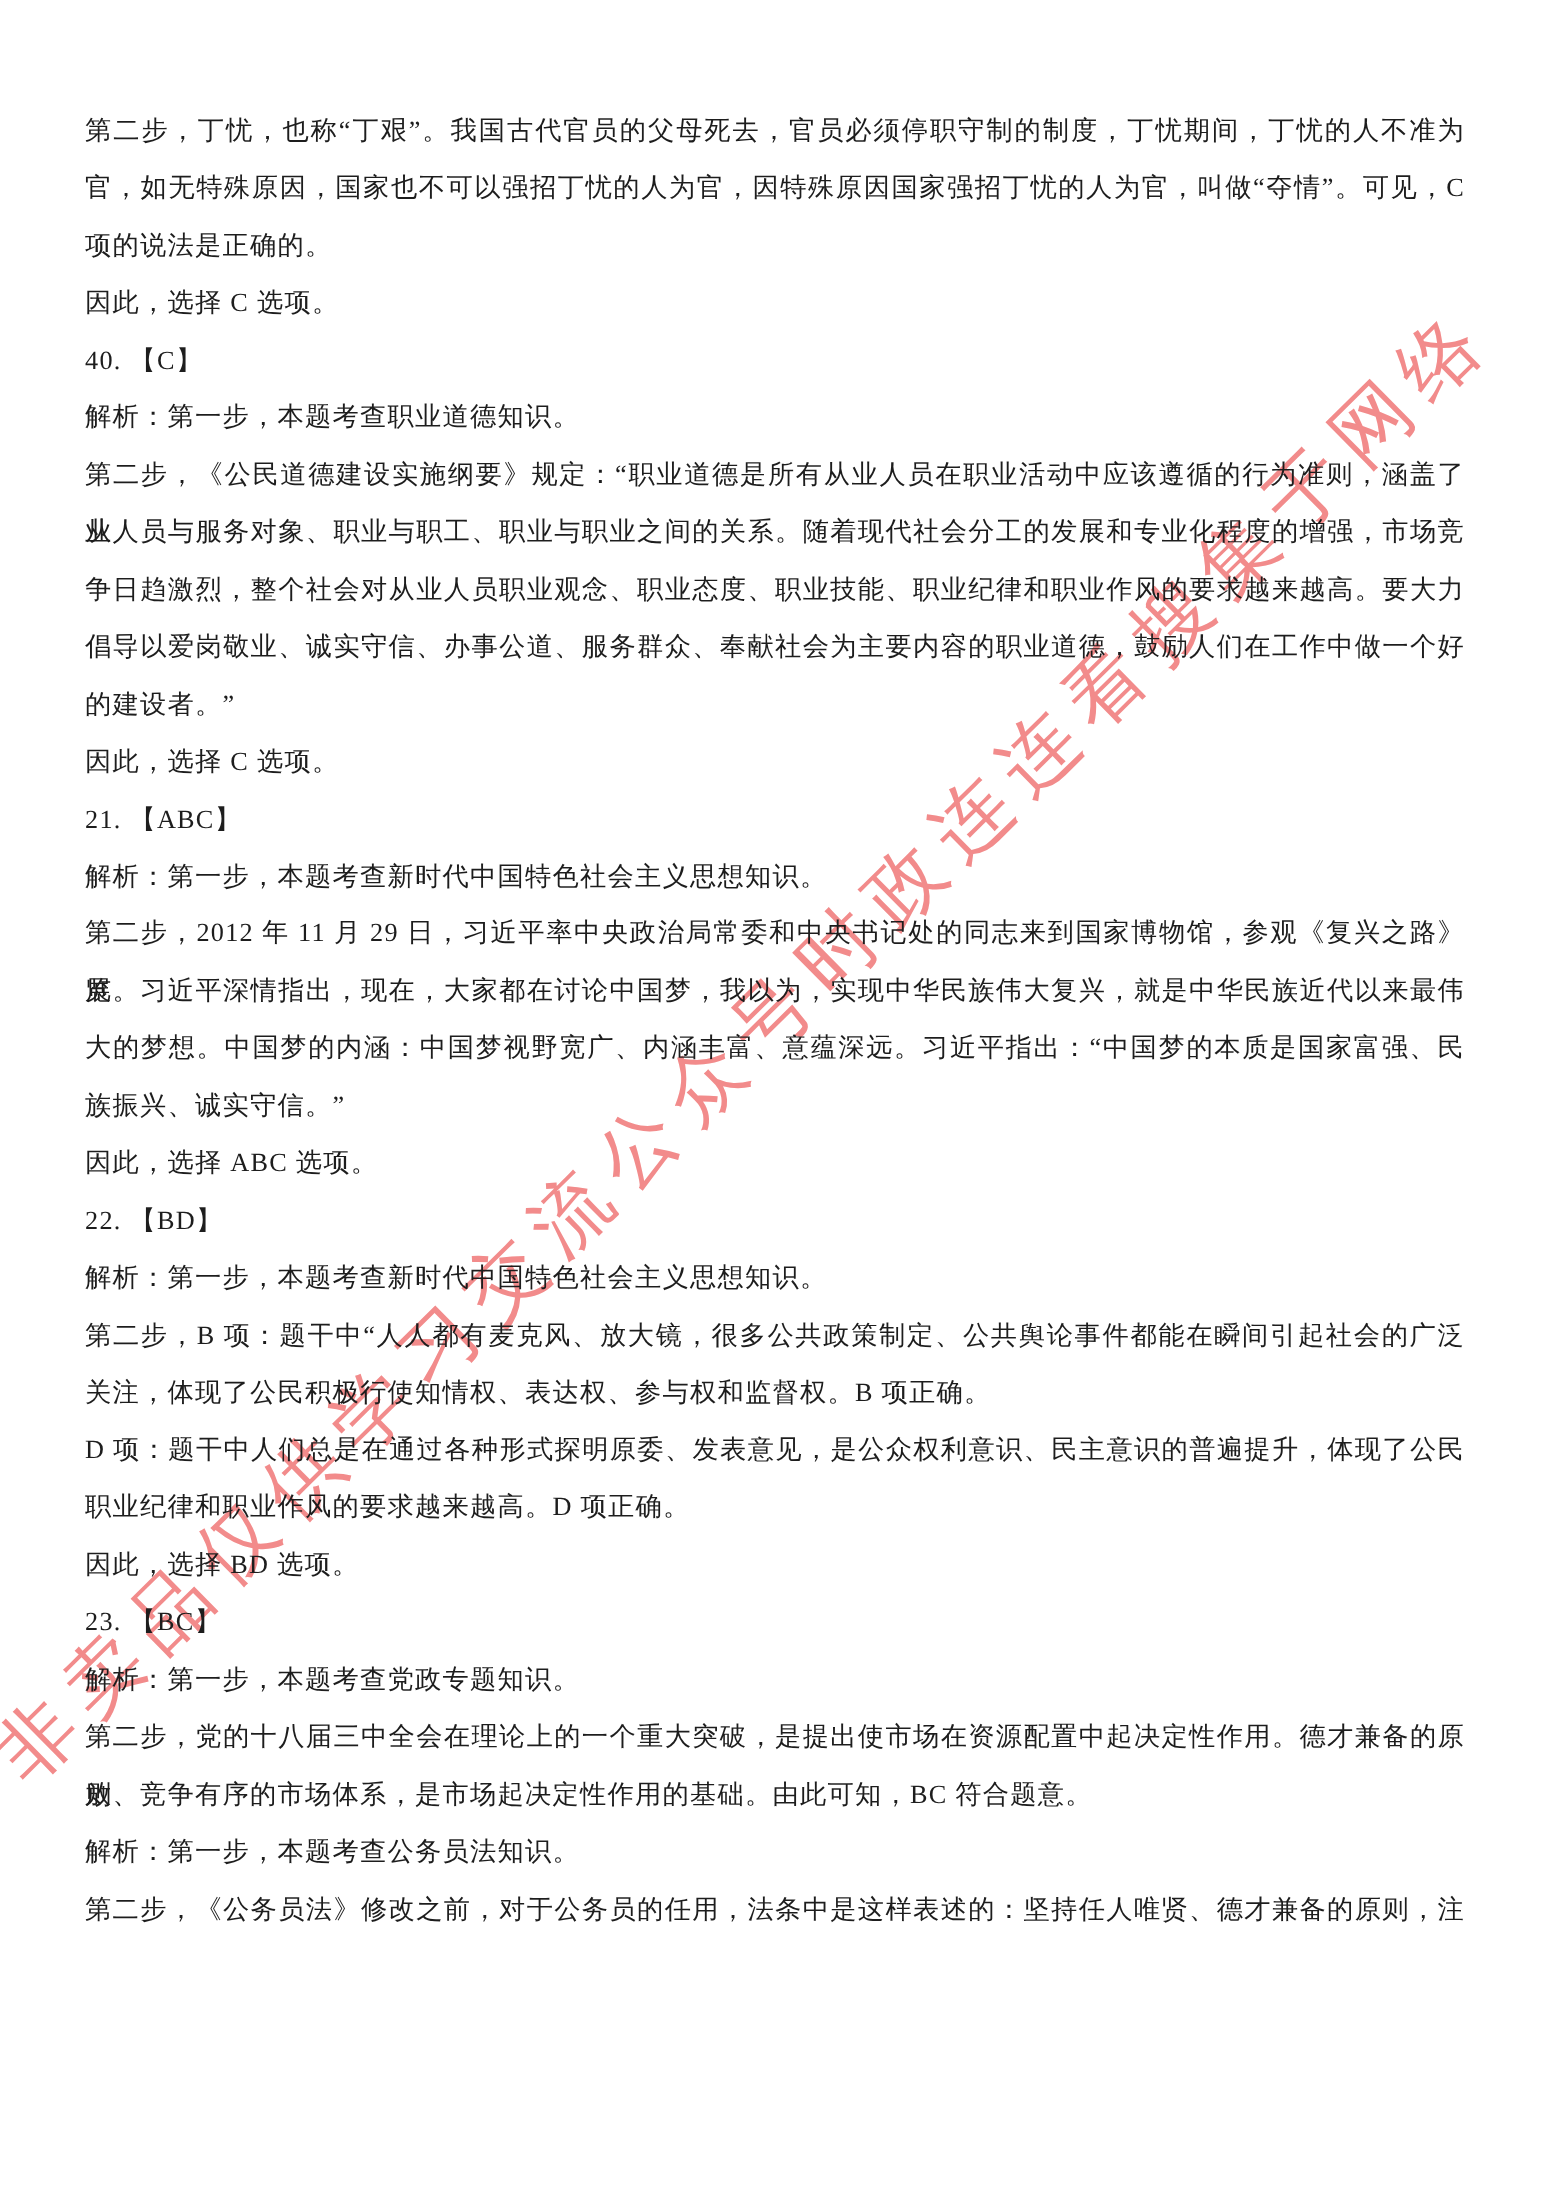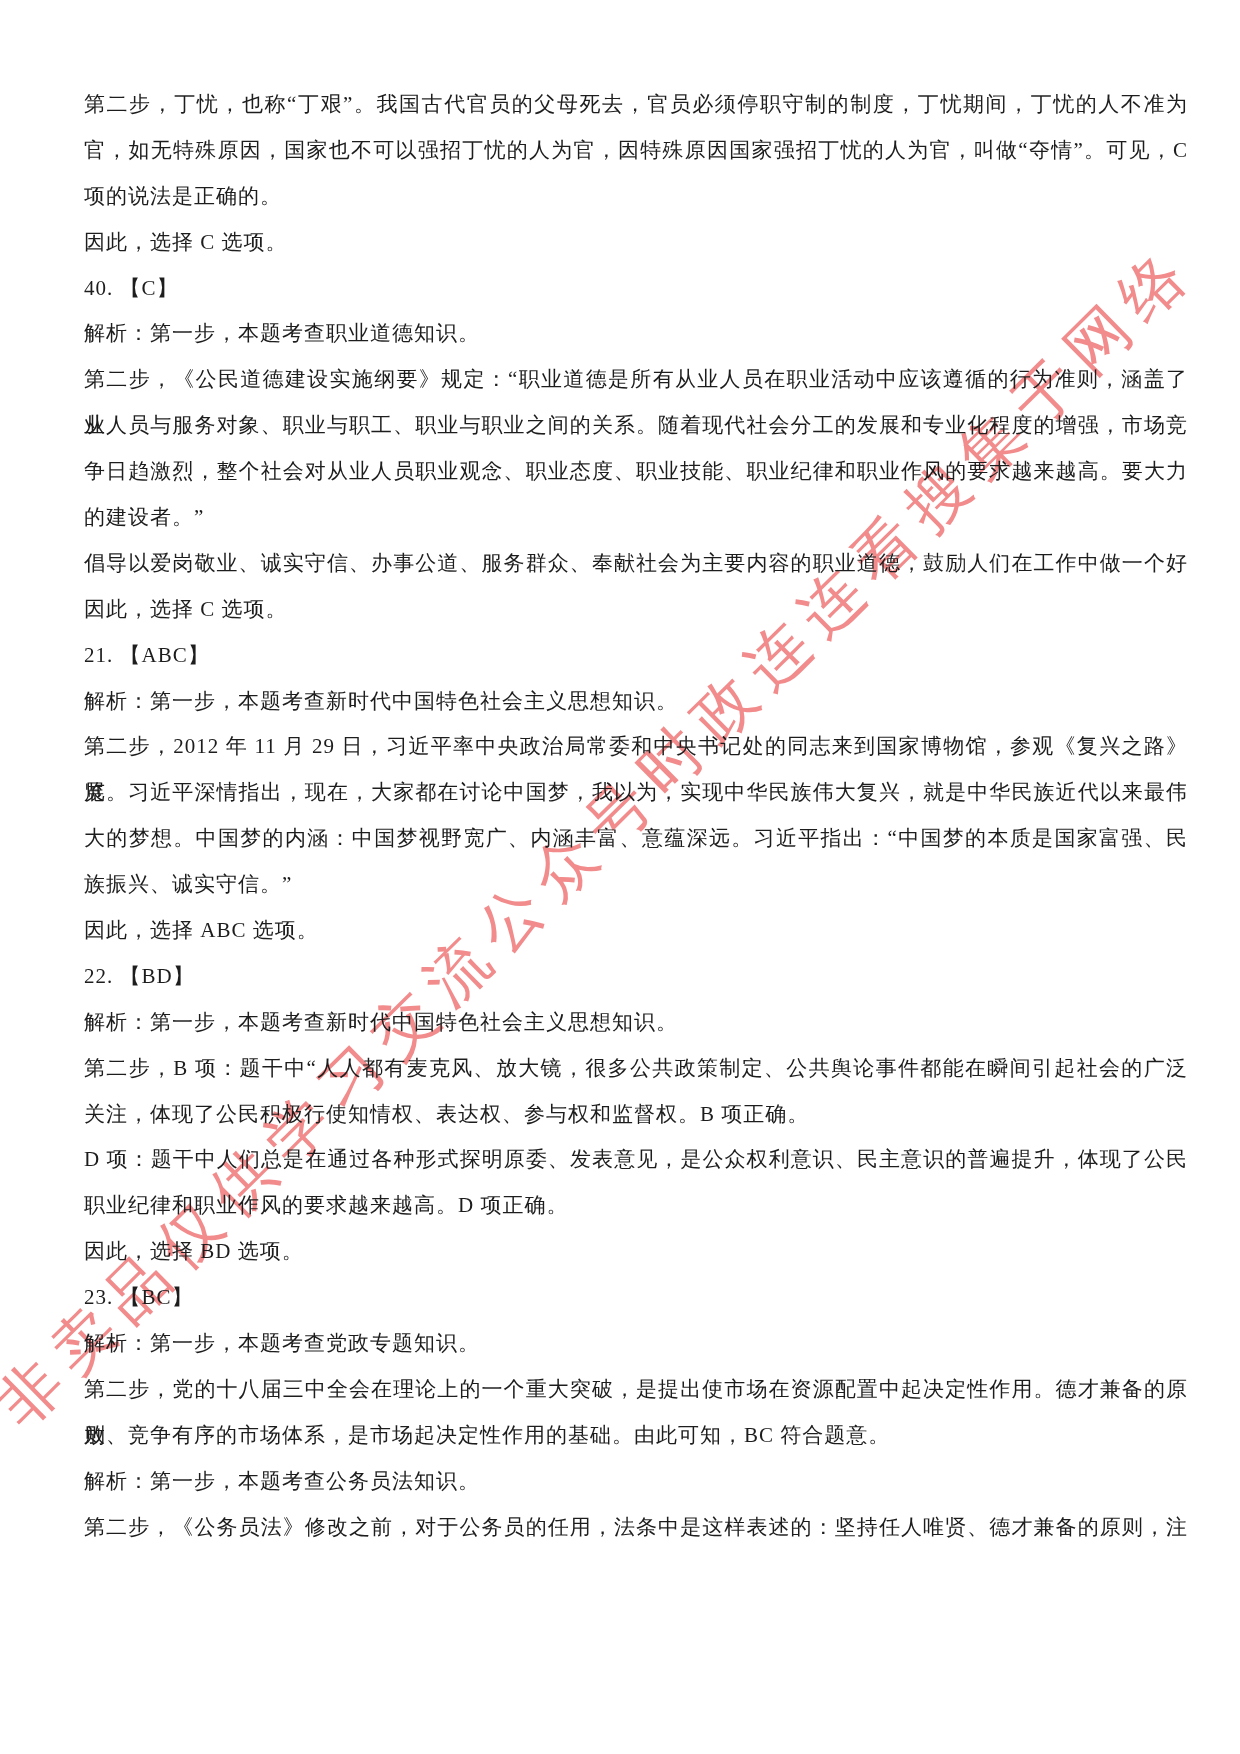--- a/index.html
+++ b/index.html
@@ -24,21 +24,21 @@
     font-size: 62px;
     letter-spacing: 13px;
     white-space: nowrap;
     transform-origin: 0 50%;
     transform: rotate(-44.6deg);
     z-index: 1;
     user-select: none;
   }
   .textblock {
     position: absolute;
-    left: 84px;
+    left: 68px;
     top: 82px;
     width: 1104px;
     z-index: 2;
     color: #1d1d1d;
   }
   .line {
     height: 45.9px;
     line-height: 45.9px;
     font-size: 21px;
     letter-spacing: 1px;
@@ -59,22 +59,22 @@
   <div class="textblock" style="color: rgb(29, 29, 29);">
       <div class="line just">第二步，丁忧，也称“丁艰”。我国古代官员的父母死去，官员必须停职守制的制度，丁忧期间，丁忧的人不准为</div>
       <div class="line just">官，如无特殊原因，国家也不可以强招丁忧的人为官，因特殊原因国家强招丁忧的人为官，叫做“夺情”。可见，C</div>
       <div class="line">项的说法是正确的。</div>
       <div class="line">因此，选择 C 选项。</div>
       <div class="line">40. 【C】</div>
       <div class="line">解析：第一步，本题考查职业道德知识。</div>
       <div class="line just">第二步，《公民道德建设实施纲要》规定：“职业道德是所有从业人员在职业活动中应该遵循的行为准则，涵盖了从</div>
       <div class="line just">业人员与服务对象、职业与职工、职业与职业之间的关系。随着现代社会分工的发展和专业化程度的增强，市场竞</div>
       <div class="line just">争日趋激烈，整个社会对从业人员职业观念、职业态度、职业技能、职业纪律和职业作风的要求越来越高。要大力</div>
+      <div class="line just">倡导以爱岗敬业、诚实守信、办事公道、服务群众、奉献社会为主要内容的职业道德，鼓励人们在工作中做一个好</div>
       <div class="line">的建设者。”</div>
-      <div class="line just">倡导以爱岗敬业、诚实守信、办事公道、服务群众、奉献社会为主要内容的职业道德，鼓励人们在工作中做一个好</div>
       <div class="line">因此，选择 C 选项。</div>
       <div class="line">21. 【ABC】</div>
       <div class="line">解析：第一步，本题考查新时代中国特色社会主义思想知识。</div>
       <div class="line just">第二步，2012 年 11 月 29 日，习近平率中央政治局常委和中央书记处的同志来到国家博物馆，参观《复兴之路》展</div>
       <div class="line just">览。习近平深情指出，现在，大家都在讨论中国梦，我以为，实现中华民族伟大复兴，就是中华民族近代以来最伟</div>
       <div class="line just">大的梦想。中国梦的内涵：中国梦视野宽广、内涵丰富、意蕴深远。习近平指出：“中国梦的本质是国家富强、民</div>
       <div class="line">族振兴、诚实守信。”</div>
       <div class="line">因此，选择 ABC 选项。</div>
       <div class="line">22. 【BD】</div>
       <div class="line">解析：第一步，本题考查新时代中国特色社会主义思想知识。</div>

